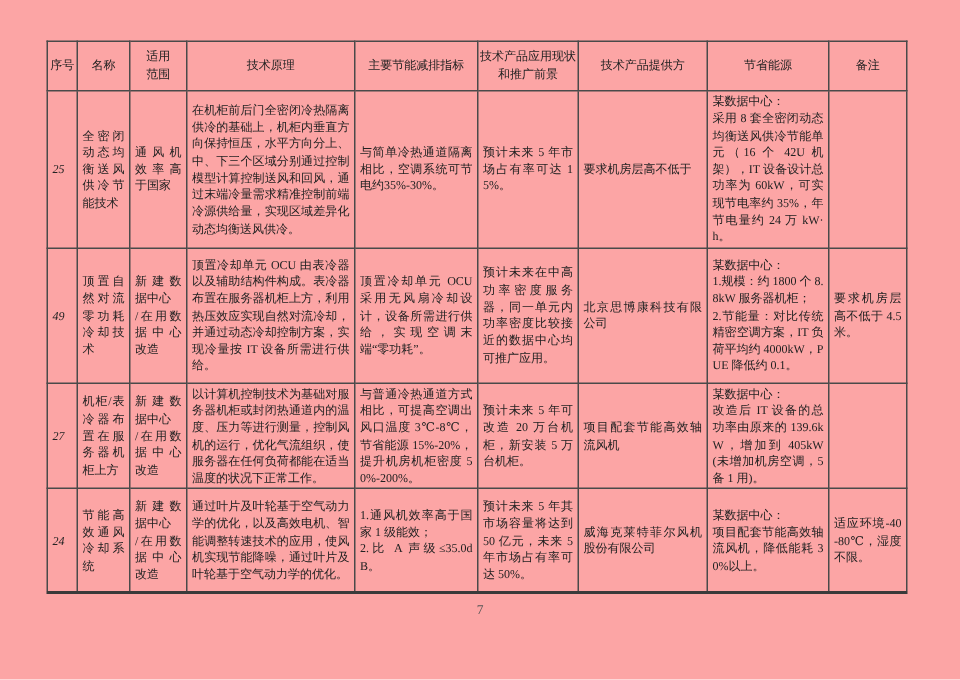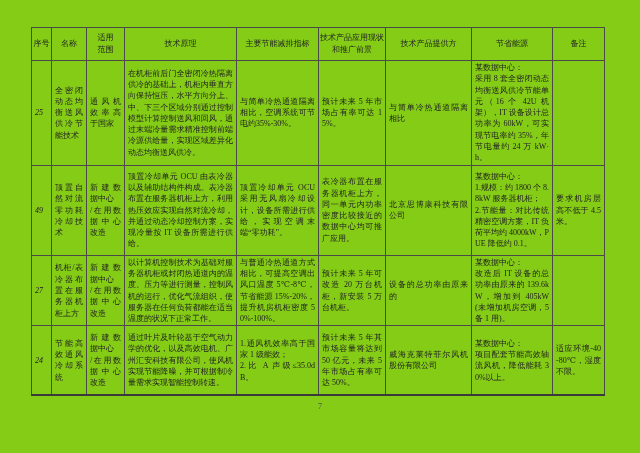--- a/index.html
+++ b/index.html
@@ -6,21 +6,21 @@
     margin: 0;
     padding: 0;
     background: #ffffff;
     font-family: "Liberation Serif", "DejaVu Serif", serif;
     color: #222222;
   }
   .page {
     position: relative;
     width: 640px;
     height: 453px;
-    background: #84cc16;
+    background: #fca5a5;
     overflow: hidden;
   }
   table.tech-table {
     position: absolute;
     left: 31px;
     top: 27px;
     width: 573px;
     border-collapse: collapse;
     table-layout: fixed;
     border: 1px solid #4a4a4a;
@@ -109,21 +109,21 @@
       <td class="ta-j">
             <span class="cellv">在机柜前后门全密闭冷热隔离供冷的基础上，机柜内垂直方向保持恒压，水平方向分上、中、下三个区域分别通过控制模型计算控制送风和回风，通过末端冷量需求精准控制前端冷源供给量，实现区域差异化动态均衡送风供冷。</span>
           </td>
       <td class="ta-j">
             <span class="cellv">与简单冷热通道隔离相比，空调系统可节电约35%-30%。</span>
           </td>
       <td class="ta-j">
             <span class="cellv">预计未来 5 年市场占有率可达 15%。</span>
           </td>
       <td class="ta-j">
-            <span class="cellv">与简单冷热通道隔离相比</span>
+            <span class="cellv">要求机房层高不低于</span>
           </td>
       <td class="ta-j">
             <span class="cellv">某数据中心：
 采用 8 套全密闭动态均衡送风供冷节能单元（16 个 42U 机架），IT 设备设计总功率为 60kW，可实现节电率约 35%，年节电量约 24 万 kW·h。</span>
           </td>
       <td class="ta-j">
             <span class="cellv"></span>
           </td>
     </tr>
 
@@ -138,21 +138,21 @@
             <span class="cellv">新建数据中心
 /在用数据中心改造</span>
           </td>
       <td class="ta-j">
             <span class="cellv">顶置冷却单元 OCU 由表冷器以及辅助结构件构成。表冷器布置在服务器机柜上方，利用热压效应实现自然对流冷却，并通过动态冷却控制方案，实现冷量按 IT 设备所需进行供给。</span>
           </td>
       <td class="ta-j">
             <span class="cellv">顶置冷却单元 OCU 采用无风扇冷却设计，设备所需进行供给，实现空调末端“零功耗”。</span>
           </td>
       <td class="ta-j">
-            <span class="cellv">表冷器布置在服务器机柜上方，同一单元内功率密度比较接近的数据中心均可推广应用。</span>
+            <span class="cellv">预计未来在中高功率密度服务器，同一单元内功率密度比较接近的数据中心均可推广应用。</span>
           </td>
       <td class="ta-j">
             <span class="cellv">北京思博康科技有限公司</span>
           </td>
       <td class="ta-j">
             <span class="cellv">某数据中心：
 1.规模：约 1800 个 8.8kW 服务器机柜；
 2.节能量：对比传统精密空调方案，IT 负荷平均约 4000kW，PUE 降低约 0.1。</span>
           </td>
       <td class="ta-j">
@@ -168,27 +168,27 @@
             <span class="cellv">机柜/表冷器布置在服务器机柜上方</span>
           </td>
       <td class="ta-j">
             <span class="cellv">新建数据中心
 /在用数据中心改造</span>
           </td>
       <td class="ta-j">
             <span class="cellv">以计算机控制技术为基础对服务器机柜或封闭热通道内的温度、压力等进行测量，控制风机的运行，优化气流组织，使服务器在任何负荷都能在适当温度的状况下正常工作。</span>
           </td>
       <td class="ta-j">
-            <span class="cellv">与普通冷热通道方式相比，可提高空调出风口温度 5℃-8℃，节省能源 15%-20%，提升机房机柜密度 50%-100%。</span>
+            <span class="cellv">与普通冷热通道方式相比，可提高空调出风口温度 3℃-8℃，节省能源 15%-20%，提升机房机柜密度 50%-200%。</span>
           </td>
       <td class="ta-j">
             <span class="cellv">预计未来 5 年可改造 20 万台机柜，新安装 5 万台机柜。</span>
           </td>
       <td class="ta-j">
-            <span class="cellv">设备的总功率由原来的</span>
+            <span class="cellv">项目配套节能高效轴流风机</span>
           </td>
       <td class="ta-j">
             <span class="cellv">某数据中心：
 改造后 IT 设备的总功率由原来的 139.6kW，增加到 405kW(未增加机房空调，5 备 1 用)。</span>
           </td>
       <td class="ta-j">
             <span class="cellv"></span>
           </td>
     </tr>
 
@@ -197,21 +197,21 @@
             <span class="cellv">24</span>
           </td>
       <td class="ta-j">
             <span class="cellv">节能高效通风冷却系统</span>
           </td>
       <td class="ta-j">
             <span class="cellv">新建数据中心
 /在用数据中心改造</span>
           </td>
       <td class="ta-j">
-            <span class="cellv">通过叶片及叶轮基于空气动力学的优化，以及高效电机、广州汇安科技有限公司，使风机实现节能降噪，并可根据制冷量需求实现智能控制转速。</span>
+            <span class="cellv">通过叶片及叶轮基于空气动力学的优化，以及高效电机、智能调整转速技术的应用，使风机实现节能降噪，通过叶片及叶轮基于空气动力学的优化。</span>
           </td>
       <td class="ta-j">
             <span class="cellv">1.通风机效率高于国家 1 级能效；
 2.比 A 声级≤35.0dB。</span>
           </td>
       <td class="ta-j">
             <span class="cellv">预计未来 5 年其市场容量将达到 50 亿元，未来 5 年市场占有率可达 50%。</span>
           </td>
       <td class="ta-j">
             <span class="cellv">威海克莱特菲尔风机股份有限公司</span>

